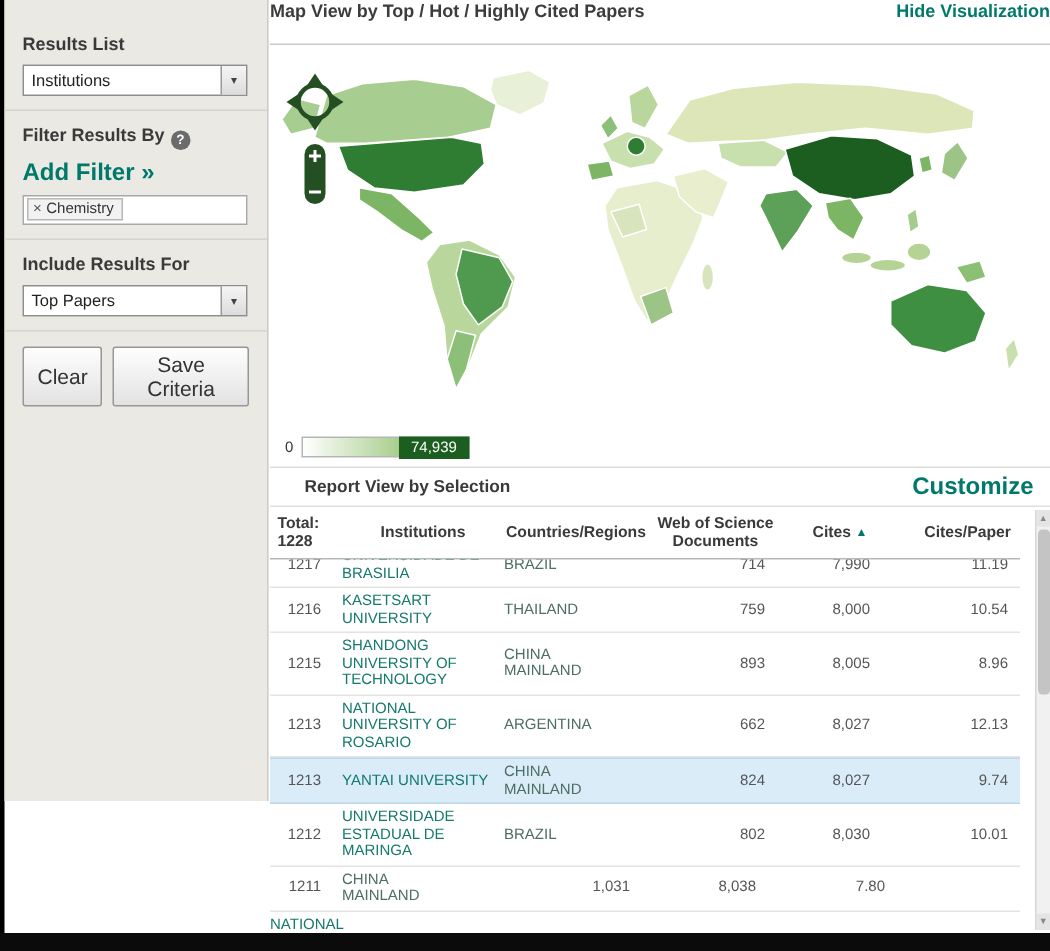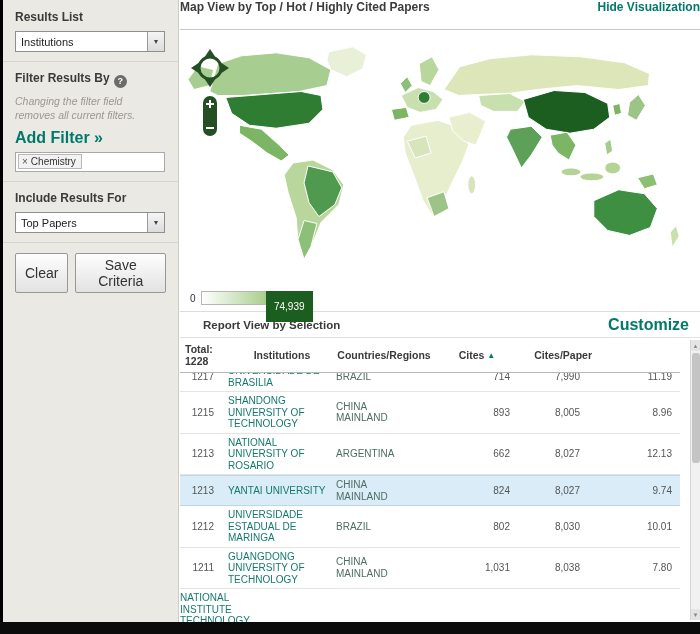--- a/index.html
+++ b/index.html
@@ -2,21 +2,21 @@
 <html><head>
 <meta charset="utf-8">
 <style>
   * { margin:0; padding:0; box-sizing:border-box; }
   body { background:#fff; font-family:"Liberation Sans", sans-serif; }
   .page { position:relative; width:700px; height:634px; background:#fff; overflow:hidden; }
   .edge-left { position:absolute; left:0; top:0; width:3px; height:634px; background:#000; }
   .edge-bottom { position:absolute; left:0; bottom:0; width:700px; height:12px; background:#0b0b0b; }
 
   
-  .sidebar { position:absolute; left:3px; top:0; width:176px; height:622px; background:#ebe9e4; border-right:1px solid #cfccc5; padding:10px 12px; font-size:11.5px; color:#333; }
+  .sidebar { position:absolute; left:3px; top:0; width:176px; height:534px; background:#ebe9e4; border-right:1px solid #cfccc5; padding:22px 12px; font-size:11.5px; color:#333; }
   .sb-title { font-weight:bold; font-size:12px; color:#3a3a3a; }
   .divider { border-top:1px solid #d7d4cd; margin:9px -12px 9px -12px; }
   .select { width:150px; height:21px; background:#fff; border:1px solid #8e8e8e; display:flex; align-items:center; justify-content:space-between; font-size:11px; color:#222; margin-top:7px; cursor:pointer; }
   .select .sel-val { padding-left:5px; }
   .select .sel-arrow { width:17px; height:100%; background:linear-gradient(#f5f5f5,#dcdcdc); border-left:1px solid #999; display:flex; align-items:center; justify-content:center; font-size:8px; color:#444; }
   .help { display:inline-block; width:13px; height:13px; border-radius:50%; background:#6b6b6b; color:#fff; font-size:9px; font-weight:bold; text-align:center; line-height:13px; margin-left:4px; vertical-align:-2px; }
   .note { font-style:italic; color:#9a978f; font-size:10.5px; line-height:1.35; margin-top:6px; }
   .addfilter { display:inline-block; margin-top:7px; color:#00796b; font-weight:bold; font-size:16px; text-decoration:none; cursor:pointer; }
   .chip-box { width:150px; min-height:20px; background:#fff; border:1px solid #a8a8a8; margin-top:5px; padding:1px 2px; }
   .chip { display:inline-flex; align-items:center; gap:3px; border:1px solid #b8b8b8; background:#f2f2f2; font-size:10px; color:#333; padding:1px 5px 1px 3px; cursor:pointer; }
@@ -29,21 +29,21 @@
   .map-header { height:30px; display:flex; align-items:flex-start; justify-content:space-between; padding:0 0; border-bottom:1px solid #c9c9c9; }
   .map-title { font-weight:bold; font-size:12px; color:#3c3c3c; }
   .teal-link { color:#00796b; font-weight:bold; font-size:12px; text-decoration:none; cursor:pointer; }
 
   .map-area { position:relative; height:282px; background:#fff; border-bottom:1px solid #dcdcdc; }
   .map-svg { position:absolute; left:2px; top:2px; }
   .map-controls { position:absolute; left:10px; top:16px; }
   .legend { position:absolute; left:10px; bottom:6px; display:flex; align-items:center; gap:5px; }
   .legend .min { font-size:10px; color:#333; }
   .legend .bar { position:relative; width:112px; height:14px; border:1px solid #b5b5b5; background:linear-gradient(to right,#ffffff,#aed194 55%,#2e7d32); }
-  .legend .maxbox { position:absolute; right:-1px; top:-1px; height:31px; background:#1b5e20; color:#fff; font-size:10px; display:flex; align-items:center; padding:0 8px; }
+  .legend .maxbox { position:absolute; right:-1px; top:-1px; height:15px; background:#1b5e20; color:#fff; font-size:10px; display:flex; align-items:center; padding:0 8px; }
 
   .report-header { height:26px; display:flex; align-items:center; justify-content:space-between; padding:0 11px; border-bottom:1px solid #e0e0e0; }
   .report-title { font-weight:bold; font-size:11.5px; color:#3a3a3a;padding-left:12px; }
   .report-header .teal-link { font-size:16px; }
 
   .grid-row { display:grid; grid-template-columns:48px 108px 96px 90px 76px 82px; width:500px; }
   .thead { align-items:center; min-height:35px; border-bottom:1px solid #b7b7b7; font-weight:bold; font-size:10.5px; color:#3a3a3a; padding:3px 0; }
   .th { text-align:center; line-height:1.15; }
   .th-total { text-align:left; padding-left:5px; }
   .th-cpp { text-align:right; padding-right:6px; }
@@ -76,24 +76,20 @@
   <aside class="sidebar">
     <div class="sb-title">Results List</div>
     <div class="select">
       <span class="sel-val">Institutions</span>
       <span class="sel-arrow">▾</span>
     </div>
     <div class="divider"></div>
 
     <div class="sb-title">
       <span>Filter Results By</span><span class="help">?</span>
-    </div>
-    <div class="note">
-      <span>Changing the filter field</span><br>
-      <span>removes all current filters.</span>
     </div>
     <a class="addfilter">Add Filter »</a>
     <div class="chip-box">
       <span class="chip">
         <span class="x">×</span>
         <span>Chemistry</span>
       </span>
     </div>
     <div class="divider"></div>
 
@@ -188,37 +184,49 @@
     </div>
 
     <div class="grid-row thead">
       <div class="th th-total">
         <span>Total:</span><br>
         <span>1228</span>
       </div>
       <div class="th">Institutions</div>
       <div class="th">Countries/Regions</div>
       <div class="th">
+        <span>Web of Science</span><br>
+        <span>Documents</span>
+      </div>
+      <div class="th">
         <span>Cites</span>
         <span class="sort-arrow">▲</span>
       </div>
       <div class="th th-cpp">Cites/Paper</div>
     </div>
 
     <div class="tbody">
 
       <div class="grid-row trow clipped">
         <div class="cell c-rank">1217</div>
         <div class="cell c-inst">UNIVERSIDADE DE BRASILIA</div>
         <div class="cell c-country">BRAZIL</div>
         <div class="cell c-docs">714</div>
         <div class="cell c-cites">7,990</div>
         <div class="cell c-cpp">11.19</div>
       </div>
 
+      <div class="grid-row trow">
+        <div class="cell c-rank">1216</div>
+        <div class="cell c-inst">KASETSART UNIVERSITY</div>
+        <div class="cell c-country">THAILAND</div>
+        <div class="cell c-docs">759</div>
+        <div class="cell c-cites">8,000</div>
+        <div class="cell c-cpp">10.54</div>
+      </div>
 
       <div class="grid-row trow">
         <div class="cell c-rank">1215</div>
         <div class="cell c-inst">SHANDONG UNIVERSITY OF TECHNOLOGY</div>
         <div class="cell c-country">CHINA MAINLAND</div>
         <div class="cell c-docs">893</div>
         <div class="cell c-cites">8,005</div>
         <div class="cell c-cpp">8.96</div>
       </div>
 
@@ -244,21 +252,20 @@
         <div class="cell c-rank">1212</div>
         <div class="cell c-inst">UNIVERSIDADE ESTADUAL DE MARINGA</div>
         <div class="cell c-country">BRAZIL</div>
         <div class="cell c-docs">802</div>
         <div class="cell c-cites">8,030</div>
         <div class="cell c-cpp">10.01</div>
       </div>
 
       <div class="grid-row trow">
         <div class="cell c-rank">1211</div>
-        <div class="cell c-inst">GUANGDONG UNIVERSITY OF TECHNOLOGY</div>
         <div class="cell c-country">CHINA MAINLAND</div>
         <div class="cell c-docs">1,031</div>
         <div class="cell c-cites">8,038</div>
         <div class="cell c-cpp">7.80</div>
       </div>
 
       <div class="grid-row trow">
 
         <div class="cell c-inst">NATIONAL INSTITUTE TECHNOLOGY TIRUCHIRAPPAL</div>
 

